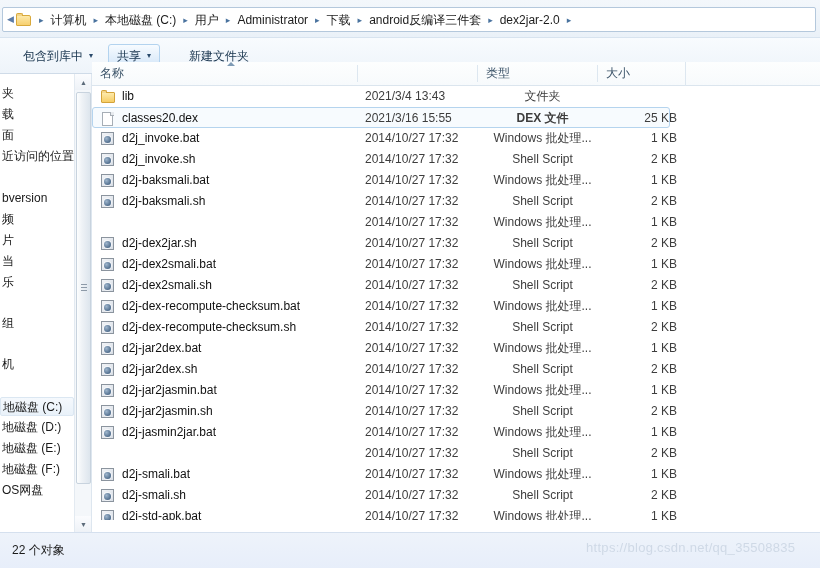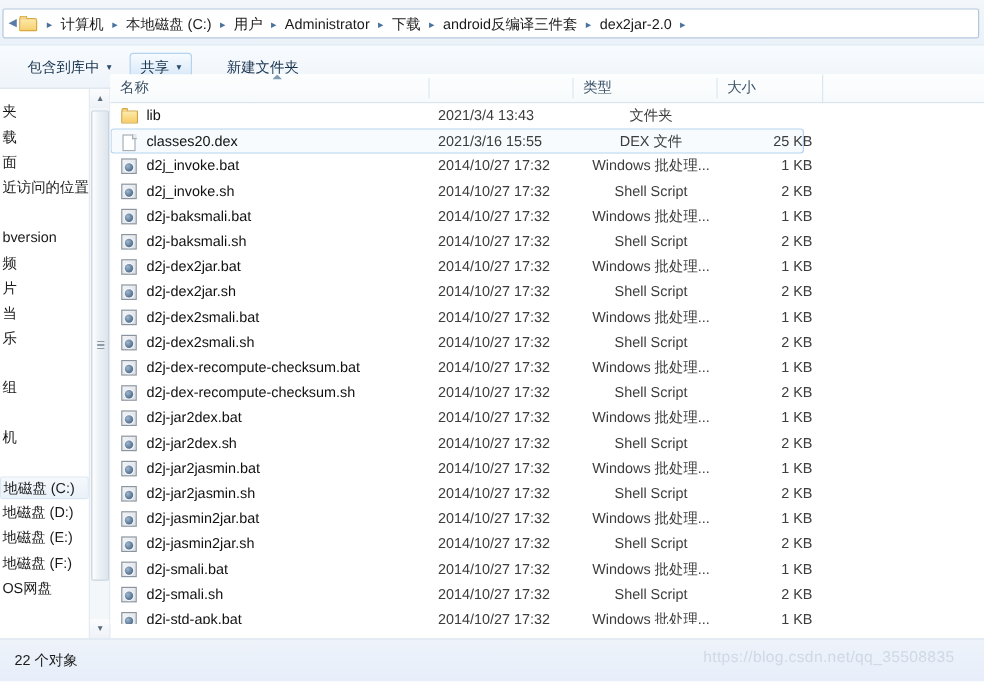--- a/index.html
+++ b/index.html
@@ -276,21 +276,21 @@
   .cell-type {
     position: absolute;
     left: 393px; top: 0;
     height: 21px; line-height: 21px;
     font-size: 12px; color: #3d3d3d;
     white-space: nowrap;
     width: 115px;
     overflow: hidden;
     text-align: center;
   }
-  .row.selected .cell-type { left: 392px; }
+  .row.selected .cell-type { left: 392px; font-weight: bold; }
   .cell-size {
     position: absolute;
     left: 493px; top: 0;
     width: 92px;
     text-align: right;
     height: 21px; line-height: 21px;
     font-size: 12px; color: #3d3d3d;
     white-space: nowrap;
   }
   .row.selected .cell-size { left: 492px; }
@@ -529,24 +529,20 @@
         <div class="row">
           <div class="cell-name">
             <span class="ic ic-script"></span>
             <span>d2j-baksmali.sh</span>
           </div>
           <div class="cell-date">2014/10/27 17:32</div>
           <div class="cell-type">Shell Script</div>
           <div class="cell-size">2 KB</div>
         </div>
         <div class="row">
-          <div class="cell-name">
-            <span class="ic ic-script"></span>
-            <span>d2j-dex2jar.bat</span>
-          </div>
           <div class="cell-date">2014/10/27 17:32</div>
           <div class="cell-type">Windows 批处理...</div>
           <div class="cell-size">1 KB</div>
         </div>
         <div class="row">
           <div class="cell-name">
             <span class="ic ic-script"></span>
             <span>d2j-dex2jar.sh</span>
           </div>
           <div class="cell-date">2014/10/27 17:32</div>
@@ -628,24 +624,20 @@
         <div class="row">
           <div class="cell-name">
             <span class="ic ic-script"></span>
             <span>d2j-jasmin2jar.bat</span>
           </div>
           <div class="cell-date">2014/10/27 17:32</div>
           <div class="cell-type">Windows 批处理...</div>
           <div class="cell-size">1 KB</div>
         </div>
         <div class="row">
-          <div class="cell-name">
-            <span class="ic ic-script"></span>
-            <span>d2j-jasmin2jar.sh</span>
-          </div>
           <div class="cell-date">2014/10/27 17:32</div>
           <div class="cell-type">Shell Script</div>
           <div class="cell-size">2 KB</div>
         </div>
         <div class="row">
           <div class="cell-name">
             <span class="ic ic-script"></span>
             <span>d2j-smali.bat</span>
           </div>
           <div class="cell-date">2014/10/27 17:32</div>

